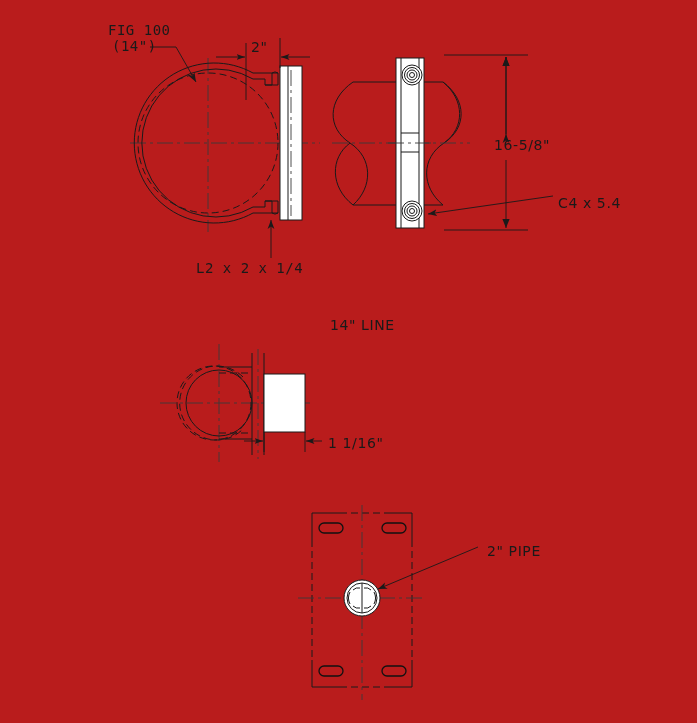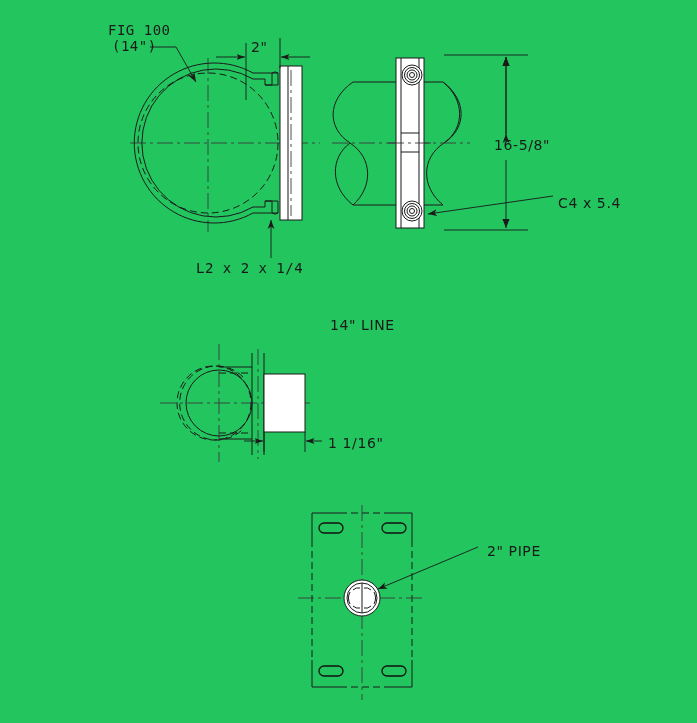--- a/index.html
+++ b/index.html
@@ -11,21 +11,21 @@
   body {
     width: 697px;
     height: 723px;
     font-family: "DejaVu Sans", sans-serif;
     overflow: hidden;
   }
   #drawing-root {
     position: relative;
     width: 697px;
     height: 723px;
-    background: #22c55e;
+    background: #b91c1c;
   }
   svg.sheet {
     position: absolute;
     left: 0;
     top: 0;
     width: 697px;
     height: 723px;
   }
   .ln {
     stroke: #1a1a1a;

